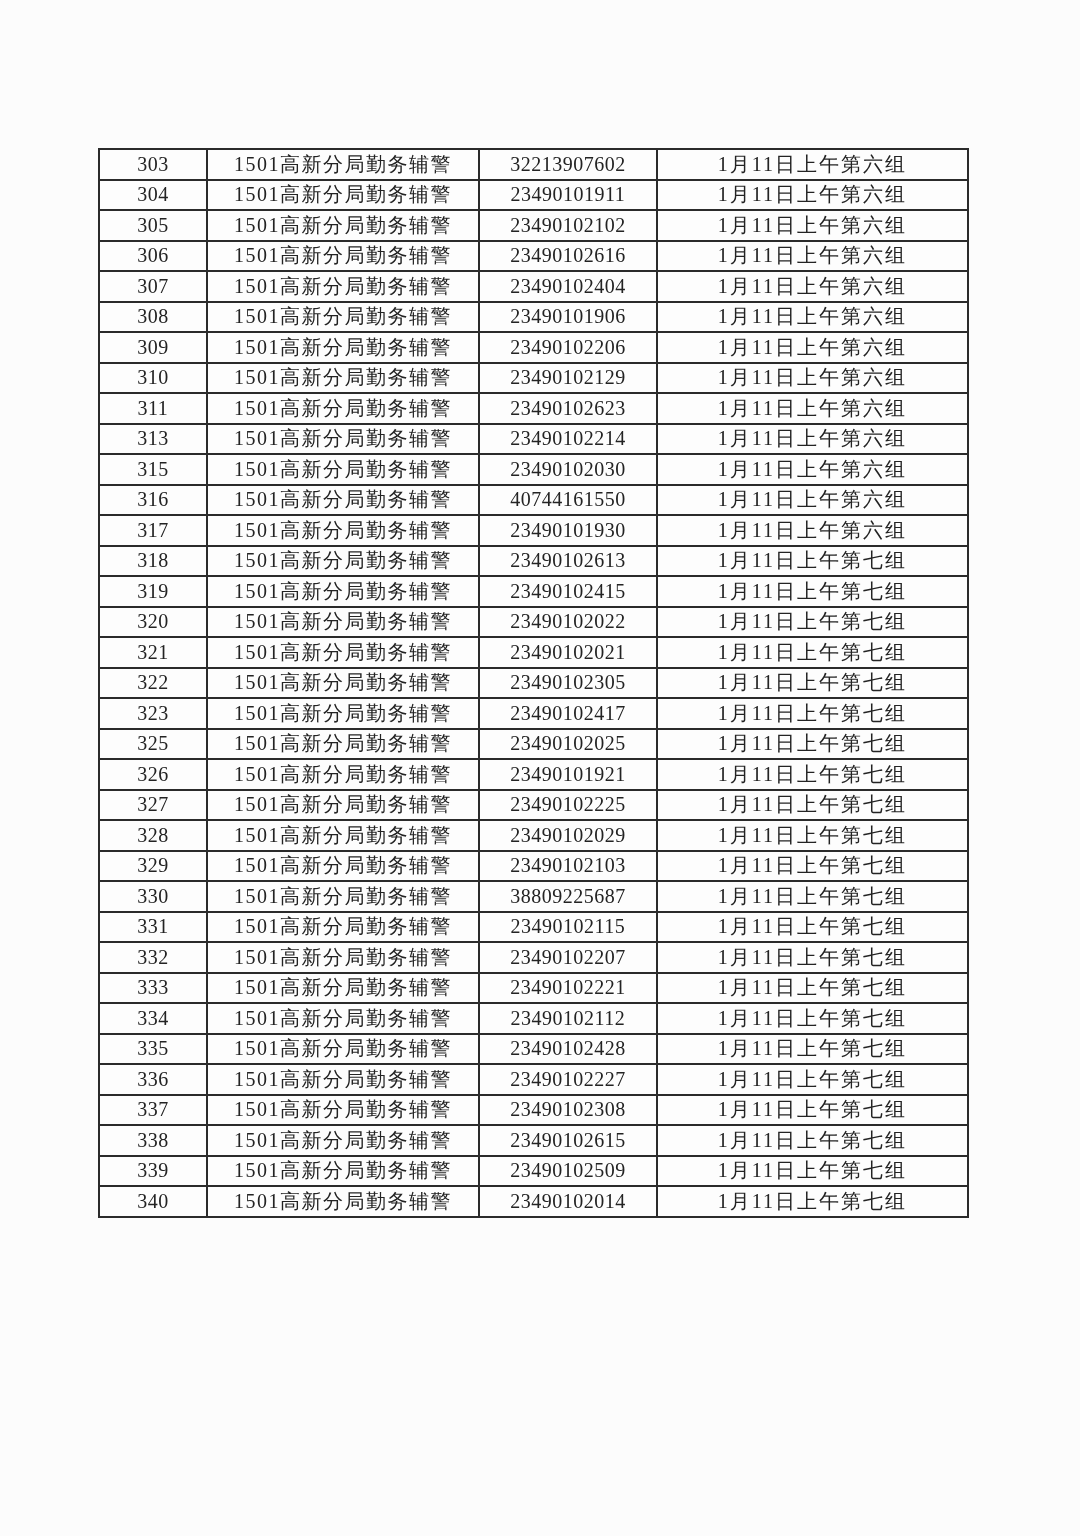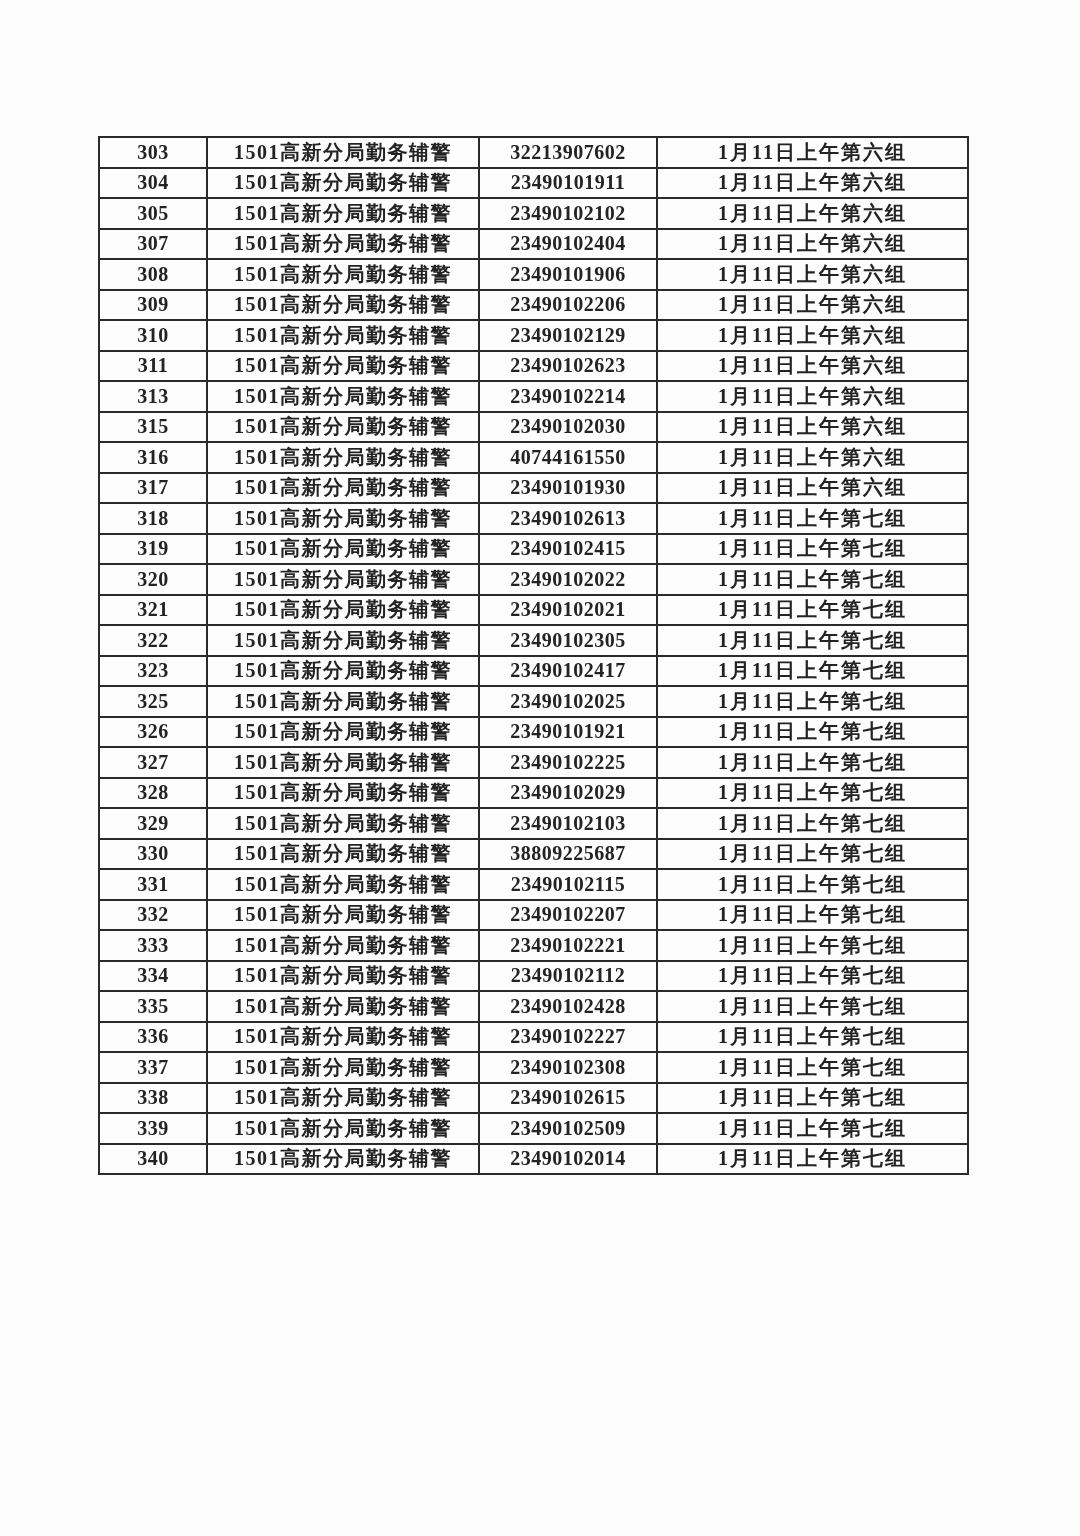--- a/index.html
+++ b/index.html
@@ -18,26 +18,25 @@
   .page {
     position: relative;
     width: 1080px;
     height: 1536px;
     background: var(--page-bg);
     overflow: hidden;
   }
   table.schedule {
     position: absolute;
     left: 98px;
-    top: 136px;
+    top: 148px;
     width: 869px;
     border-collapse: collapse;
     table-layout: fixed;
     background: var(--cell-bg);
-    font-weight: bold;
   }
   table.schedule td {
     border: 2px solid var(--border-color);
     height: 30.5px;
     padding: 0 2px;
     text-align: center;
     vertical-align: middle;
     font-size: 20px;
     color: var(--text-color);
     white-space: nowrap;
@@ -72,20 +71,26 @@
           <td class="col-id">23490101911</td>
           <td class="col-session">1月11日上午第六组</td>
         </tr>
         <tr>
           <td class="col-no">305</td>
           <td class="col-unit">1501高新分局勤务辅警</td>
           <td class="col-id">23490102102</td>
           <td class="col-session">1月11日上午第六组</td>
         </tr>
         <tr>
+          <td class="col-no">306</td>
+          <td class="col-unit">1501高新分局勤务辅警</td>
+          <td class="col-id">23490102616</td>
+          <td class="col-session">1月11日上午第六组</td>
+        </tr>
+        <tr>
           <td class="col-no">307</td>
           <td class="col-unit">1501高新分局勤务辅警</td>
           <td class="col-id">23490102404</td>
           <td class="col-session">1月11日上午第六组</td>
         </tr>
         <tr>
           <td class="col-no">308</td>
           <td class="col-unit">1501高新分局勤务辅警</td>
           <td class="col-id">23490101906</td>
           <td class="col-session">1月11日上午第六组</td>

